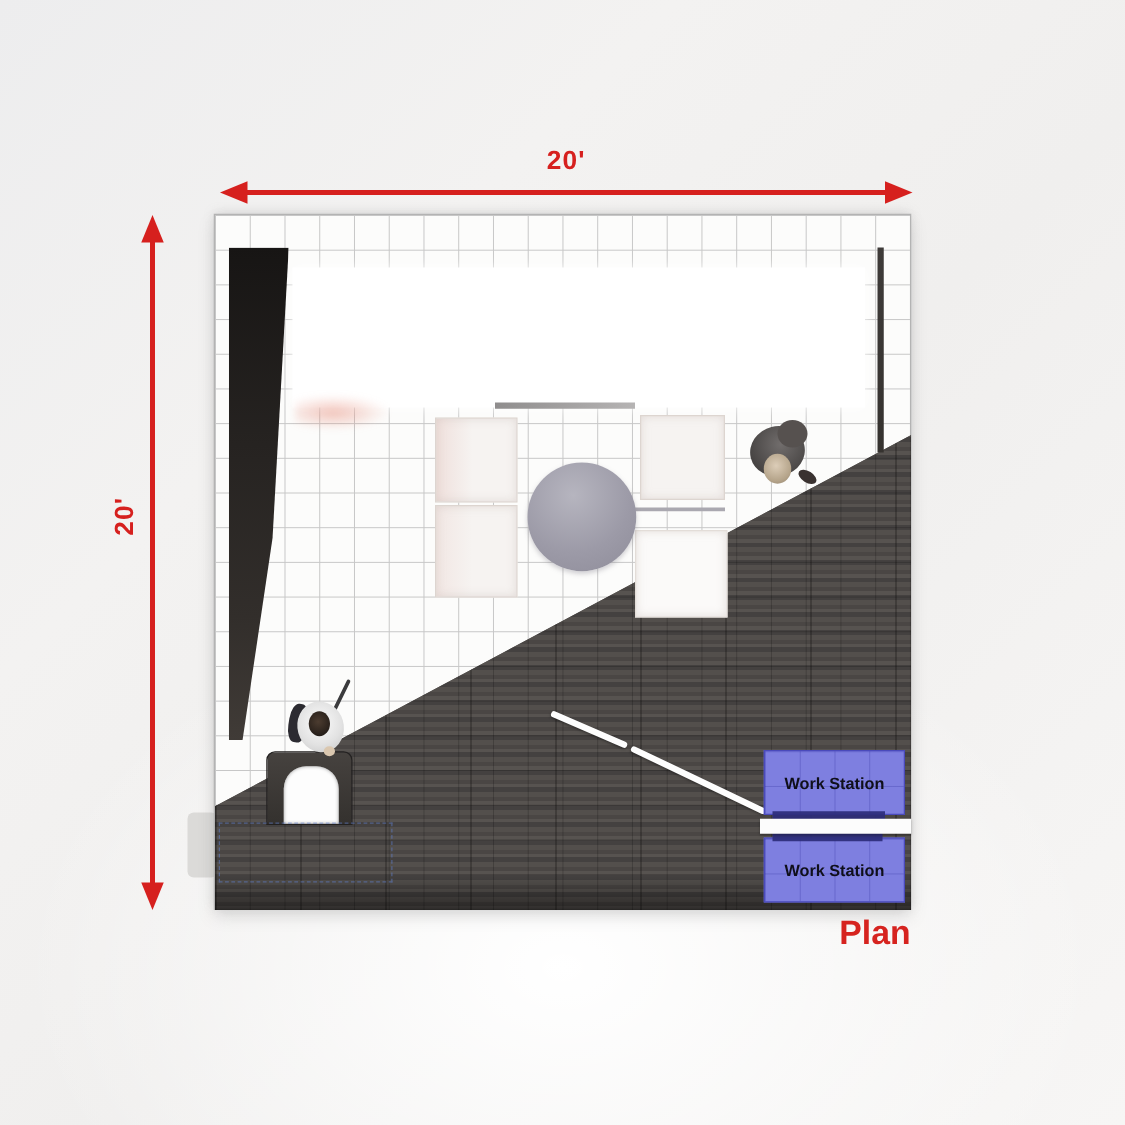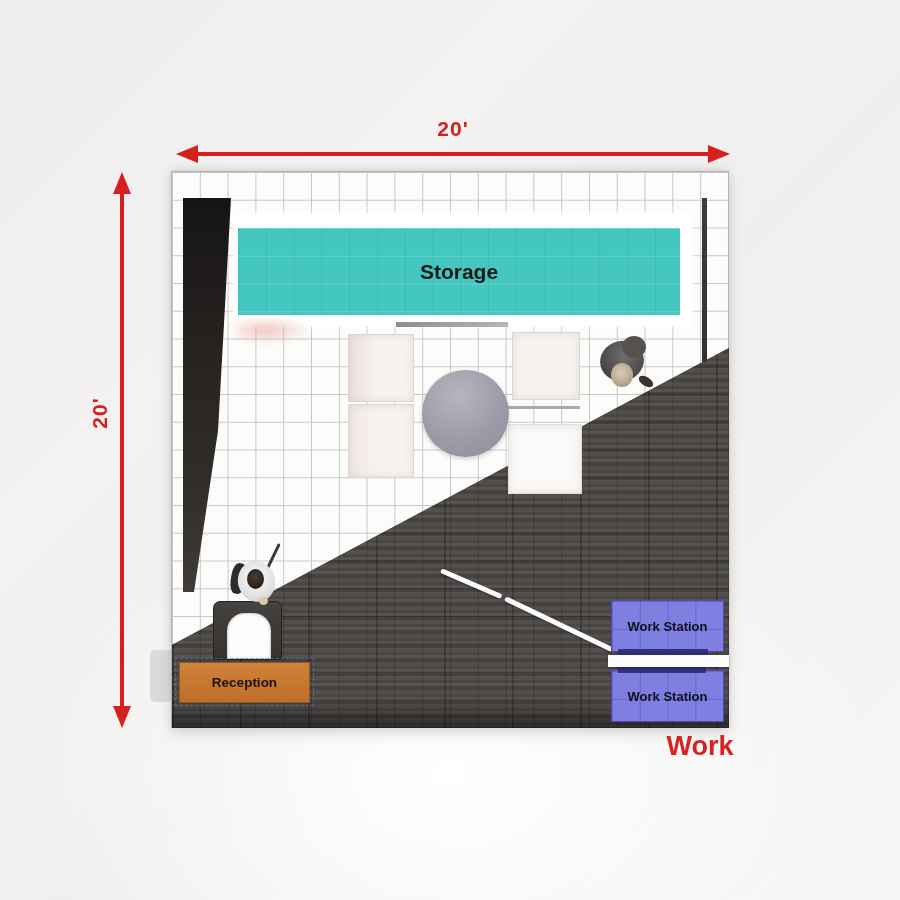--- a/index.html
+++ b/index.html
@@ -160,21 +160,20 @@
 <div class="abs" id="side-blob"></div>
 
 <div class="abs" id="plan">
 
   <div class="abs" id="storage-halo"></div>
   <div class="abs" id="wood"></div>
   <div class="abs" id="left-wall"></div>
   <div class="abs" id="right-strip"></div>
   <div class="abs" id="pink-smudge"></div>
 
-  <div class="abs" id="storage">Storage</div>
 
   <div class="abs" id="shelf-bar"></div>
   <div class="abs chair" id="chair-left-top"></div>
   <div class="abs chair" id="chair-left-bottom"></div>
   <div class="abs chair" id="chair-right-top"></div>
   <div class="abs" id="gray-line"></div>
   <div class="abs chair" id="chair-right-bottom"></div>
   <div class="abs" id="round-table"></div>
 
   <div class="abs" id="person-visitor">
@@ -197,17 +196,16 @@
     <div id="arch-opening"></div>
   </div>
   <div class="abs" id="person-receptionist">
     <div class="fig stick"></div>
     <div class="fig bag"></div>
     <div class="fig body"></div>
     <div class="fig head"></div>
     <div class="fig hand"></div>
   </div>
   <div class="abs" id="reception-select"></div>
-  <div class="abs" id="reception">Reception</div>
 
 </div>
 
-<div class="abs" id="plan-caption">Work</div>
+<div class="abs" id="plan-caption">Plan</div>
 
 </body></html>

